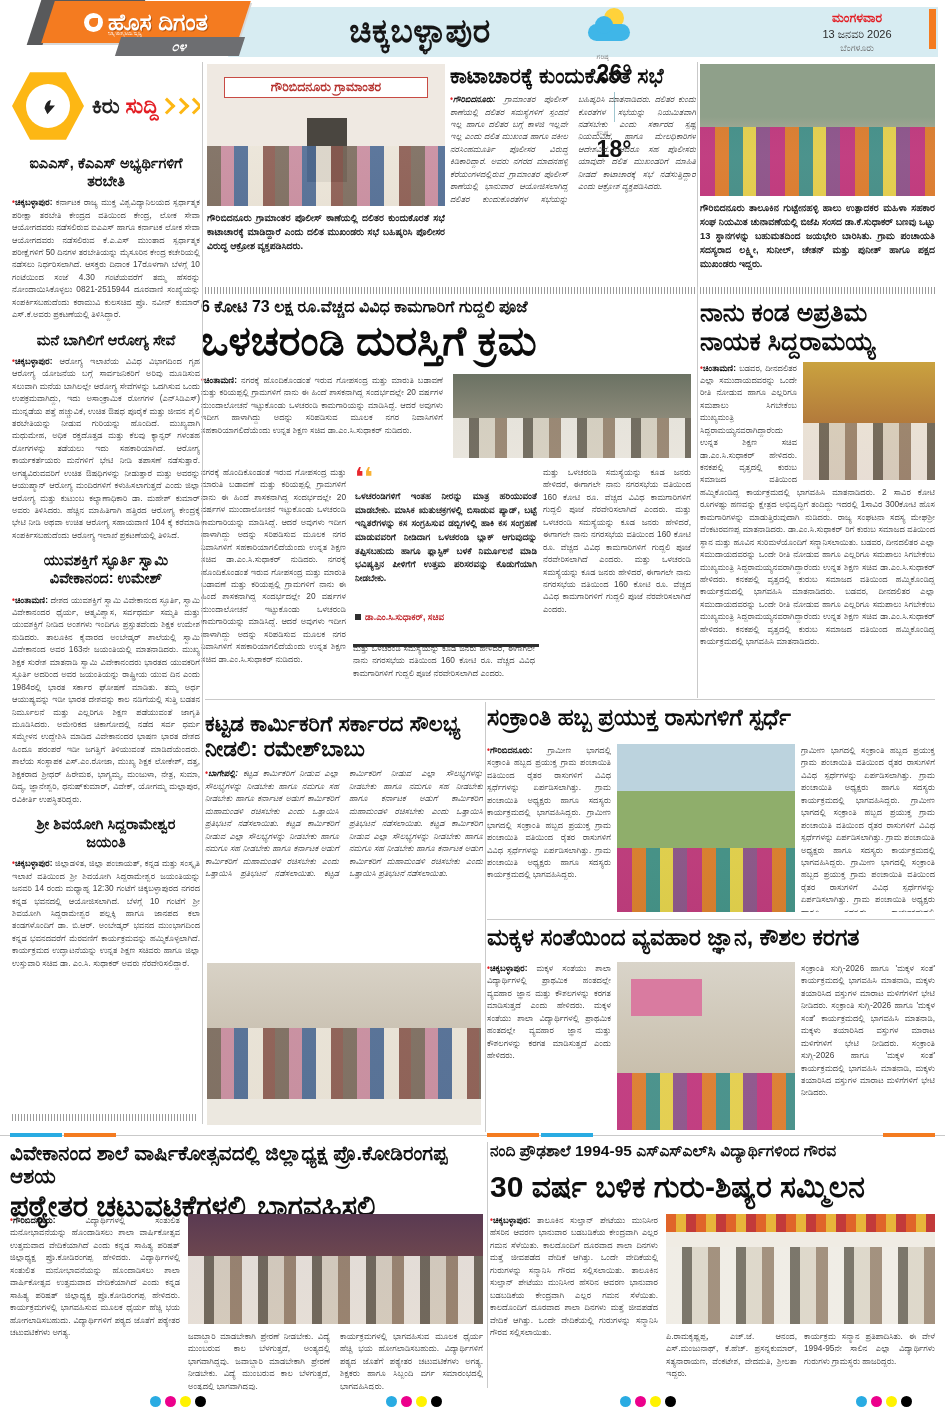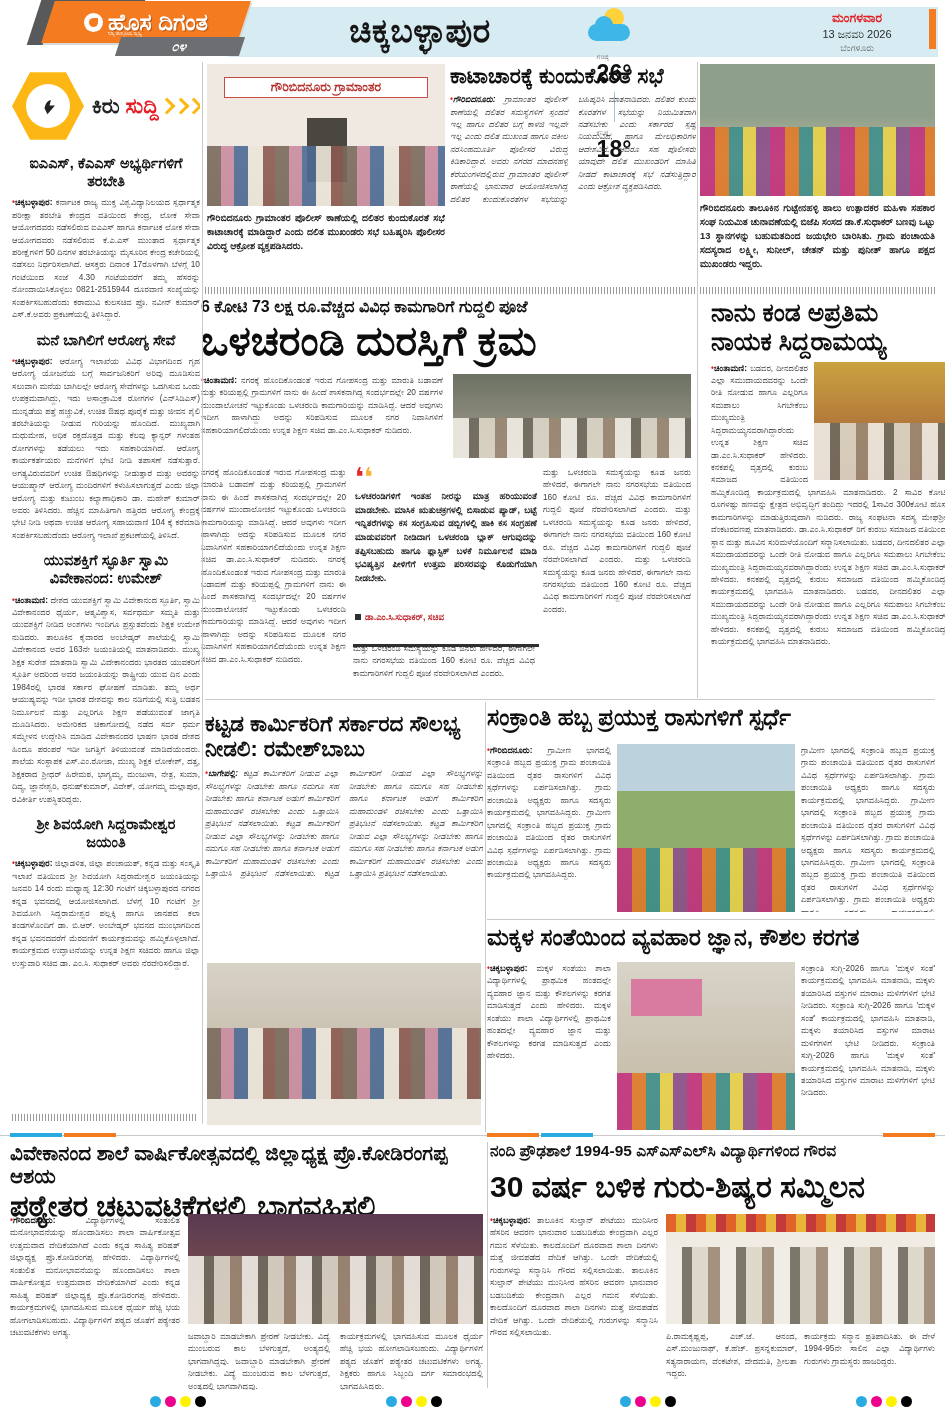--- a/index.html
+++ b/index.html
@@ -187,21 +187,21 @@
     <p class="bt abs" style="left:0;top:168px;width:145px;height:228px;overflow:hidden;"><span>ನಗರಕ್ಕೆ ಹೊಂದಿಕೊಂಡಂತೆ ಇರುವ ಗೋಪಸಂದ್ರ ಮತ್ತು ಮಾರುತಿ ಬಡಾವಣೆ ಮತ್ತು ಕರಿಯಪ್ಪಲ್ಲಿ ಗ್ರಾಮಗಳಿಗೆ ನಾನು ಈ ಹಿಂದೆ ಶಾಸಕನಾಗಿದ್ದ ಸಂದರ್ಭದಲ್ಲೇ 20 ವರ್ಷಗಳ ಮುಂದಾಲೋಚನೆ ಇಟ್ಟುಕೊಂಡು ಒಳಚರಂಡಿ ಕಾಮಗಾರಿಯನ್ನು ಮಾಡಿಸಿದ್ದೆ. ಆದರೆ ಅವುಗಳು ಇದೀಗ ಹಾಳಾಗಿದ್ದು ಅದನ್ನು ಸರಿಪಡಿಸುವ ಮೂಲಕ ನಗರ ನಿವಾಸಿಗಳಿಗೆ ಸಹಕಾರಿಯಾಗಲಿದೆಯೆಂದು ಉನ್ನತ ಶಿಕ್ಷಣ ಸಚಿವ ಡಾ.ಎಂ.ಸಿ.ಸುಧಾಕರ್ ನುಡಿದರು. ನಗರಕ್ಕೆ ಹೊಂದಿಕೊಂಡಂತೆ ಇರುವ ಗೋಪಸಂದ್ರ ಮತ್ತು ಮಾರುತಿ ಬಡಾವಣೆ ಮತ್ತು ಕರಿಯಪ್ಪಲ್ಲಿ ಗ್ರಾಮಗಳಿಗೆ ನಾನು ಈ ಹಿಂದೆ ಶಾಸಕನಾಗಿದ್ದ ಸಂದರ್ಭದಲ್ಲೇ 20 ವರ್ಷಗಳ ಮುಂದಾಲೋಚನೆ ಇಟ್ಟುಕೊಂಡು ಒಳಚರಂಡಿ ಕಾಮಗಾರಿಯನ್ನು ಮಾಡಿಸಿದ್ದೆ. ಆದರೆ ಅವುಗಳು ಇದೀಗ ಹಾಳಾಗಿದ್ದು ಅದನ್ನು ಸರಿಪಡಿಸುವ ಮೂಲಕ ನಗರ ನಿವಾಸಿಗಳಿಗೆ ಸಹಕಾರಿಯಾಗಲಿದೆಯೆಂದು ಉನ್ನತ ಶಿಕ್ಷಣ ಸಚಿವ ಡಾ.ಎಂ.ಸಿ.ಸುಧಾಕರ್ ನುಡಿದರು.</span></p>
     <div class="quotebox" style="left:152px;top:168px;width:182px;height:168px;">
       <span class="qglyph qg1">❛</span><span class="qglyph qg2">❛</span>
       <div class="qtext" style="height:118px;overflow:hidden;">ಒಳಚರಂಡಿಗಳಿಗೆ ಇಂತಹ ನೀರನ್ನು ಮಾತ್ರ ಹರಿಯುವಂತೆ ಮಾಡಬೇಕು. ಮಾಸಿಕ ಋತುಚಕ್ರಗಳಲ್ಲಿ ಬಿಸಾಡುವ ಪ್ಯಾಡ್, ಬಟ್ಟೆ ಇನ್ನಿತರೆಗಳನ್ನು ಕಸ ಸಂಗ್ರಹಿಸುವ ಡಬ್ಬಿಗಳಲ್ಲಿ ಹಾಕಿ ಕಸ ಸಂಗ್ರಹಣೆ ಮಾಡುವವರಿಗೆ ನೀಡಿದಾಗ ಒಳಚರಂಡಿ ಬ್ಲಾಕ್ ಆಗುವುದನ್ನು ತಪ್ಪಿಸಬಹುದು ಹಾಗೂ ಪ್ಲಾಸ್ಟಿಕ್ ಬಳಕೆ ನಿರ್ಮೂಲನೆ ಮಾಡಿ ಭವಿಷ್ಯತ್ತಿನ ಪೀಳಿಗೆಗೆ ಉತ್ತಮ ಪರಿಸರವನ್ನು ಕೊಡುಗೆಯಾಗಿ ನೀಡಬೇಕು.</div>
       <div class="qby"><span class="qsq"></span><span>ಡಾ.ಎಂ.ಸಿ.ಸುಧಾಕರ್, ಸಚಿವ</span></div>
     </div>
     <p class="bt abs" style="left:152px;top:344px;width:182px;height:52px;overflow:hidden;"><span>ಮತ್ತು ಒಳಚರಂಡಿ ಸಮಸ್ಯೆಯನ್ನು ಕೂಡ ಜನರು ಹೇಳಿದರೆ, ಈಗಾಗಲೇ ನಾನು ನಗರಸಭೆಯ ವತಿಯಿಂದ 160 ಕೋಟಿ ರೂ. ವೆಚ್ಚದ ವಿವಿಧ ಕಾಮಗಾರಿಗಳಿಗೆ ಗುದ್ದಲಿ ಪೂಜೆ ನೆರವೇರಿಸಲಾಗಿದೆ ಎಂದರು.</span></p>
     <p class="bt abs" style="left:342px;top:168px;width:148px;height:228px;overflow:hidden;"><span>ಮತ್ತು ಒಳಚರಂಡಿ ಸಮಸ್ಯೆಯನ್ನು ಕೂಡ ಜನರು ಹೇಳಿದರೆ, ಈಗಾಗಲೇ ನಾನು ನಗರಸಭೆಯ ವತಿಯಿಂದ 160 ಕೋಟಿ ರೂ. ವೆಚ್ಚದ ವಿವಿಧ ಕಾಮಗಾರಿಗಳಿಗೆ ಗುದ್ದಲಿ ಪೂಜೆ ನೆರವೇರಿಸಲಾಗಿದೆ ಎಂದರು. ಮತ್ತು ಒಳಚರಂಡಿ ಸಮಸ್ಯೆಯನ್ನು ಕೂಡ ಜನರು ಹೇಳಿದರೆ, ಈಗಾಗಲೇ ನಾನು ನಗರಸಭೆಯ ವತಿಯಿಂದ 160 ಕೋಟಿ ರೂ. ವೆಚ್ಚದ ವಿವಿಧ ಕಾಮಗಾರಿಗಳಿಗೆ ಗುದ್ದಲಿ ಪೂಜೆ ನೆರವೇರಿಸಲಾಗಿದೆ ಎಂದರು. ಮತ್ತು ಒಳಚರಂಡಿ ಸಮಸ್ಯೆಯನ್ನು ಕೂಡ ಜನರು ಹೇಳಿದರೆ, ಈಗಾಗಲೇ ನಾನು ನಗರಸಭೆಯ ವತಿಯಿಂದ 160 ಕೋಟಿ ರೂ. ವೆಚ್ಚದ ವಿವಿಧ ಕಾಮಗಾರಿಗಳಿಗೆ ಗುದ್ದಲಿ ಪೂಜೆ ನೆರವೇರಿಸಲಾಗಿದೆ ಎಂದರು.</span></p>
   </section>
 
-  <section class="abs" style="left:700px;top:298px;width:235px;height:399px;overflow:hidden;margin-left:11px;">
+  <section class="abs" style="left:700px;top:298px;width:235px;height:399px;overflow:hidden;">
     <div class="hl-mid" style="font-size:25px;">ನಾನು ಕಂಡ ಅಪ್ರತಿಮ ನಾಯಕ ಸಿದ್ದರಾಮಯ್ಯ</div>
     <div style="margin-top:6px;">
       <div class="ph" style="position:relative;float:right;width:132px;height:118px;margin:0 0 4px 6px;background:linear-gradient(180deg,#caa23f,#9c5438);">
         <div class="crowd c3"></div>
       </div>
       <p class="bt"><span class="bullet">•</span><span class="dl">ಚಿಂತಾಮಣಿ:</span> <span>ಬಡವರ, ದೀನದಲಿತರ ಎಲ್ಲಾ ಸಮುದಾಯದವರನ್ನು ಒಂದೇ ರೀತಿ ನೋಡುವ ಹಾಗೂ ಎಲ್ಲರಿಗೂ ಸಮಪಾಲು ಸಿಗಬೇಕೆಂಬ ಮುಖ್ಯಮಂತ್ರಿ ಸಿದ್ದರಾಮಯ್ಯನವರಾಗಿದ್ದಾರೆಂದು ಉನ್ನತ ಶಿಕ್ಷಣ ಸಚಿವ ಡಾ.ಎಂ.ಸಿ.ಸುಧಾಕರ್ ಹೇಳಿದರು. ಕನಕಪಲ್ಲಿ ವೃತ್ತದಲ್ಲಿ ಕುರುಬ ಸಮಾಜದ ವತಿಯಿಂದ ಹಮ್ಮಿಕೊಂಡಿದ್ದ ಕಾರ್ಯಕ್ರಮದಲ್ಲಿ ಭಾಗವಹಿಸಿ ಮಾತನಾಡಿದರು.</span> <span>2 ಸಾವಿರ ಕೋಟಿ ರೂಗಳಷ್ಟು ಹಣವನ್ನು ಕ್ಷೇತ್ರದ ಅಭಿವೃದ್ಧಿಗೆ ತಂದಿದ್ದು ಇದರಲ್ಲಿ 1ಸಾವಿರ 300ಕೋಟಿ ಹೊಸ ಕಾಮಗಾರಿಗಳನ್ನು ಮಾಡುತ್ತಿರುವುದಾಗಿ ನುಡಿದರು. ರಾಜ್ಯ ಸಂಘಟನಾ ಸದಸ್ಯ ಮೇಘಶ್ರೀ ವೆಂಕಟರವಣಪ್ಪ ಮಾತನಾಡಿದರು. ಡಾ.ಎಂ.ಸಿ.ಸುಧಾಕರ್ ರಿಗೆ ಕುರುಬ ಸಮಾಜದ ವತಿಯಿಂದ ಸ್ಥಾನ ಮತ್ತು ಹೂವಿನ ಸುರಿಮಳೆಯೊಂದಿಗೆ ಸನ್ಮಾನಿಸಲಾಯಿತು.</span> <span>ಬಡವರ, ದೀನದಲಿತರ ಎಲ್ಲಾ ಸಮುದಾಯದವರನ್ನು ಒಂದೇ ರೀತಿ ನೋಡುವ ಹಾಗೂ ಎಲ್ಲರಿಗೂ ಸಮಪಾಲು ಸಿಗಬೇಕೆಂಬ ಮುಖ್ಯಮಂತ್ರಿ ಸಿದ್ದರಾಮಯ್ಯನವರಾಗಿದ್ದಾರೆಂದು ಉನ್ನತ ಶಿಕ್ಷಣ ಸಚಿವ ಡಾ.ಎಂ.ಸಿ.ಸುಧಾಕರ್ ಹೇಳಿದರು. ಕನಕಪಲ್ಲಿ ವೃತ್ತದಲ್ಲಿ ಕುರುಬ ಸಮಾಜದ ವತಿಯಿಂದ ಹಮ್ಮಿಕೊಂಡಿದ್ದ ಕಾರ್ಯಕ್ರಮದಲ್ಲಿ ಭಾಗವಹಿಸಿ ಮಾತನಾಡಿದರು. ಬಡವರ, ದೀನದಲಿತರ ಎಲ್ಲಾ ಸಮುದಾಯದವರನ್ನು ಒಂದೇ ರೀತಿ ನೋಡುವ ಹಾಗೂ ಎಲ್ಲರಿಗೂ ಸಮಪಾಲು ಸಿಗಬೇಕೆಂಬ ಮುಖ್ಯಮಂತ್ರಿ ಸಿದ್ದರಾಮಯ್ಯನವರಾಗಿದ್ದಾರೆಂದು ಉನ್ನತ ಶಿಕ್ಷಣ ಸಚಿವ ಡಾ.ಎಂ.ಸಿ.ಸುಧಾಕರ್ ಹೇಳಿದರು. ಕನಕಪಲ್ಲಿ ವೃತ್ತದಲ್ಲಿ ಕುರುಬ ಸಮಾಜದ ವತಿಯಿಂದ ಹಮ್ಮಿಕೊಂಡಿದ್ದ ಕಾರ್ಯಕ್ರಮದಲ್ಲಿ ಭಾಗವಹಿಸಿ ಮಾತನಾಡಿದರು.</span></p>
     </div>
   </section>
 
   <div class="hairline-h" style="left:205px;top:699px;width:730px;"></div>

